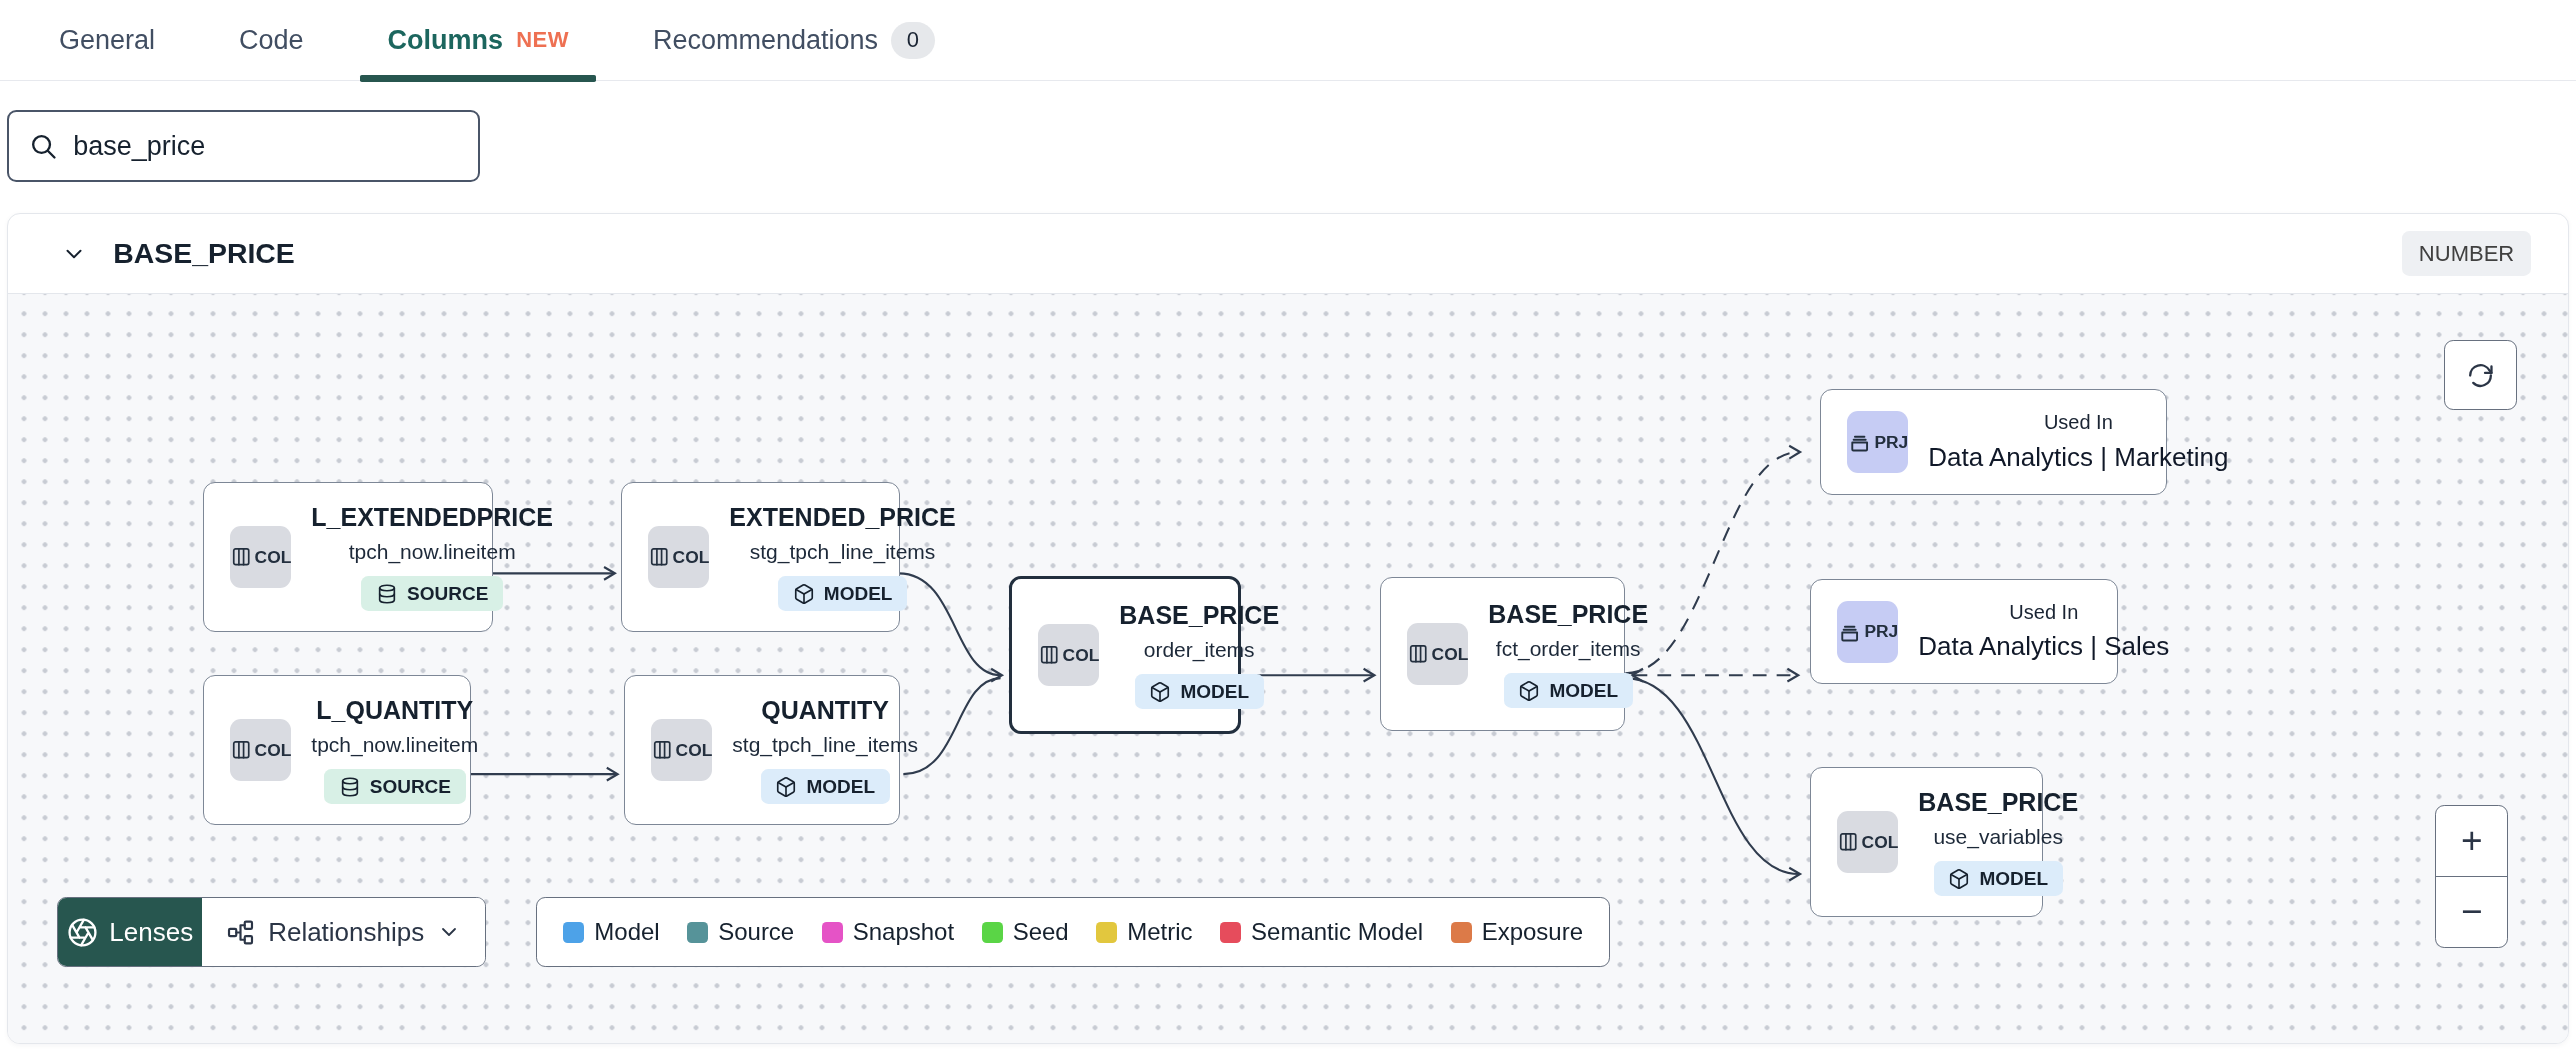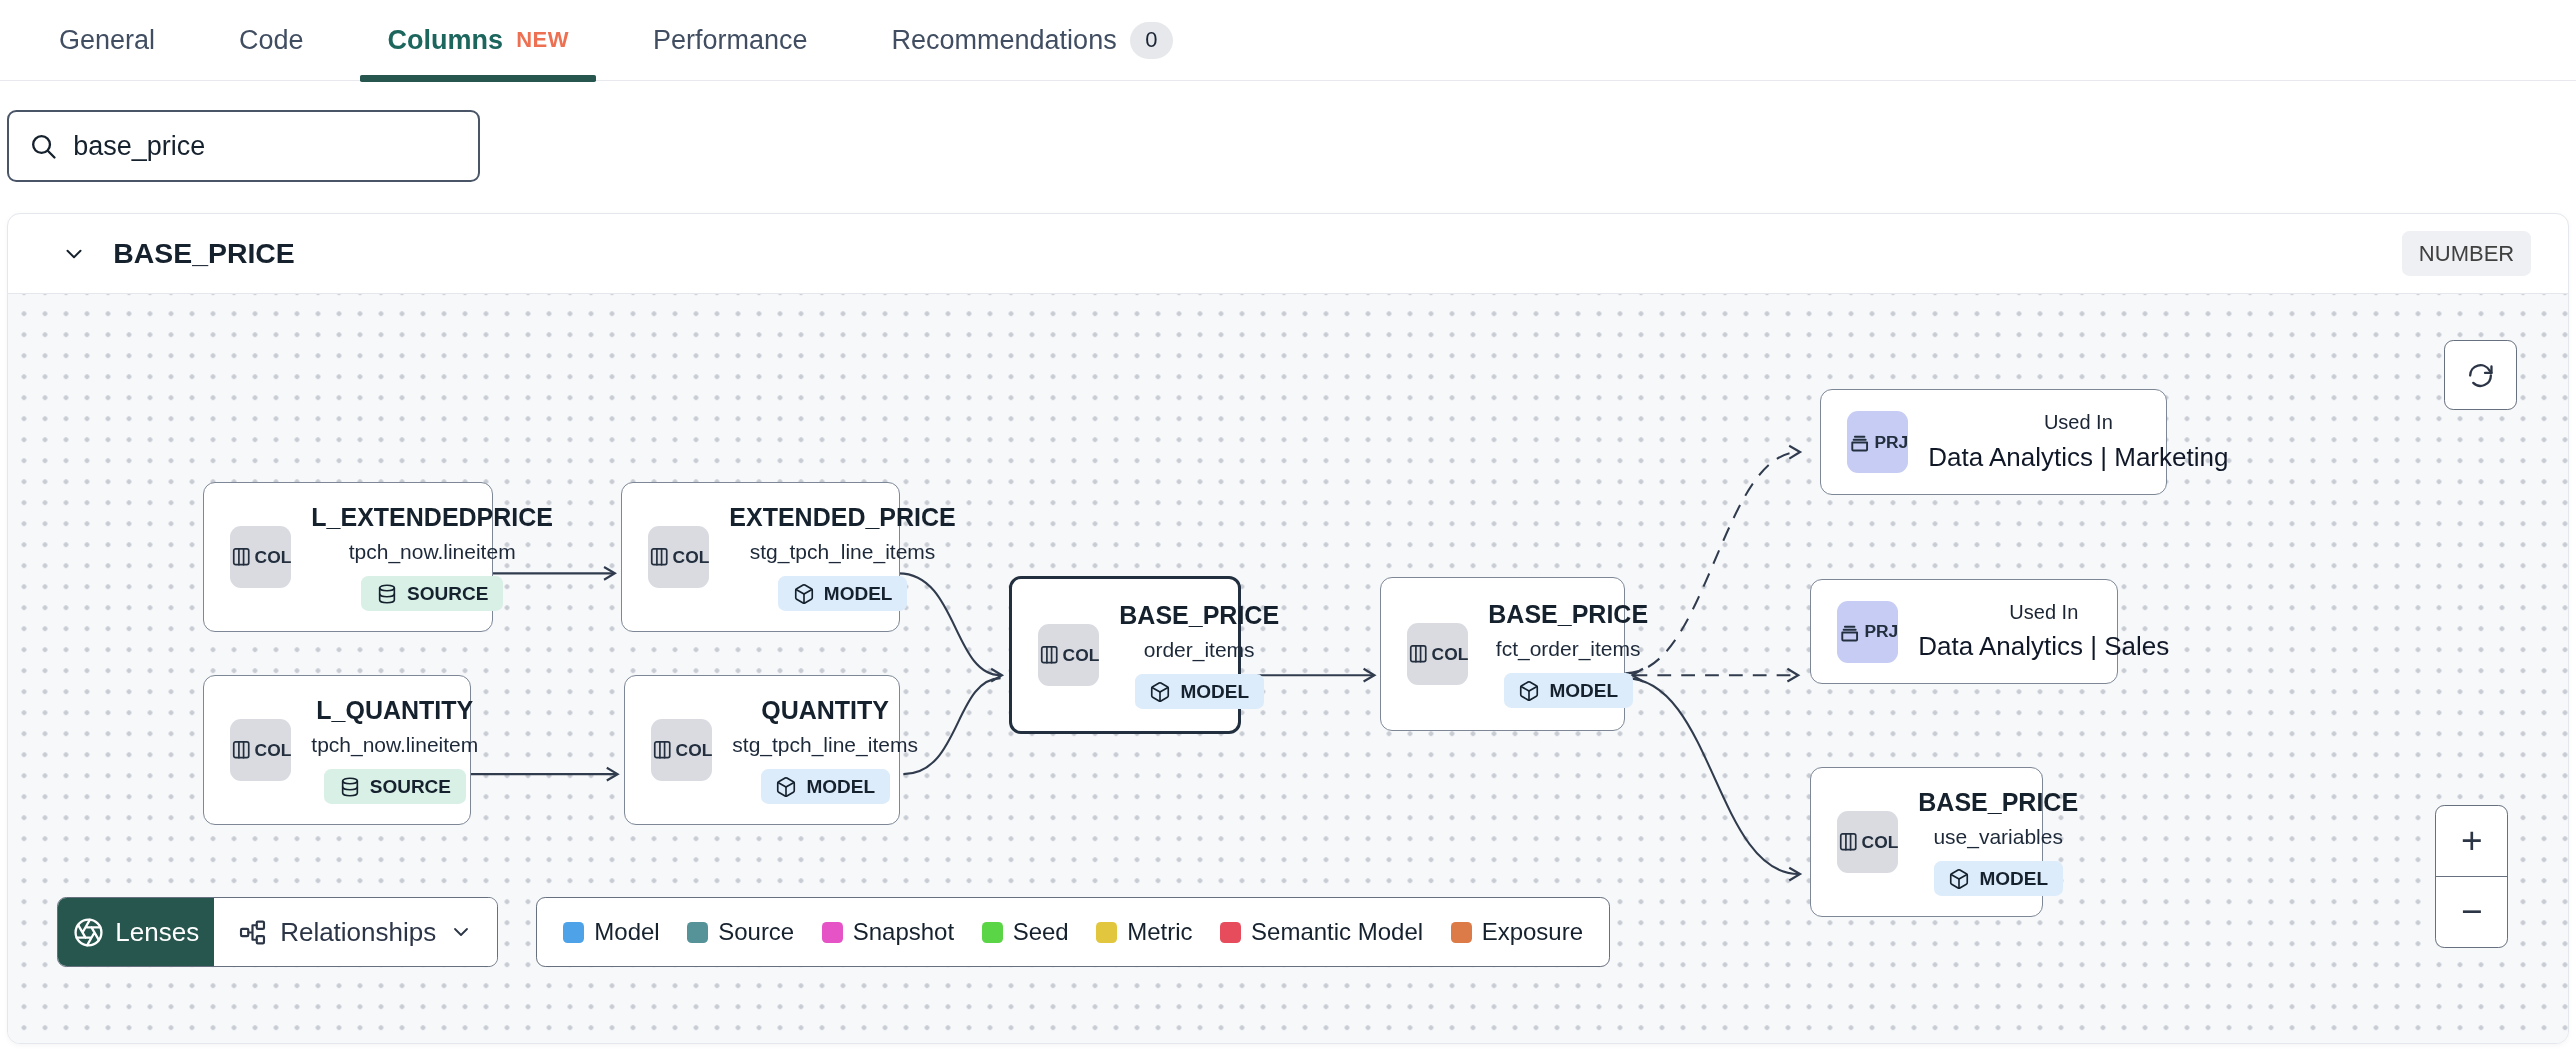--- a/index.html
+++ b/index.html
@@ -43,21 +43,21 @@
   .node-sub { font-size:21px; color:#1d2939; margin-top:8.3px; white-space:nowrap; }
   .pill { display:inline-flex; align-items:center; gap:9.2px; margin-top:12px; padding:6.4px 14.7px; border-radius:7.3px; font-size:19px; font-weight:700; color:#16212e; }
   .pill.SOURCE { background:#d8f0e6; }
   .pill.MODEL { background:#dcecfa; }
   .used-in { font-size:20px; color:#1a2433; }
   .used-in-name { font-size:26px; color:#101828; margin-top:7.3px; white-space:nowrap; }
 
   
   .btn { position:absolute; background:#fff; border:1.8px solid #67707f; border-radius:9.2px; display:flex; align-items:center; justify-content:center; gap:14.7px; font-size:26px; color:#2b3546; cursor:pointer; }
   .lens-group { position:absolute; left:49px; top:603px; height:70px; display:flex; border:1.8px solid #67707f; border-radius:9.2px; background:#fff; overflow:hidden; }
-  .lens-btn { background:#27564f; color:#fff; display:flex; align-items:center; gap:11px; padding:0 15px; font-size:26px; cursor:pointer; }
+  .lens-btn { background:#27564f; color:#fff; display:flex; align-items:center; gap:11px; padding:0 9px; font-size:26px; cursor:pointer; }
   .rel-btn { display:flex; align-items:center; gap:13px; padding:0 24px; font-size:26px; color:#2b3546; background:#fff; cursor:pointer;justify-content:space-between; }
   .legend { position:absolute; left:528px; top:603px; height:70px; border:1.8px solid #67707f; border-radius:9.2px; background:#fff; display:flex; align-items:center; padding:0 26px; gap:27.5px; }
   .legend-item { display:flex; align-items:center; gap:10px; font-size:24px; color:#16212e; }
   .legend-swatch { width:21px; height:21px; border-radius:4.6px; flex:none; }
   .zoomctl { position:absolute; left:2427px; top:511px; width:73px; height:143px; border:1.8px solid #67707f; border-radius:9.2px; background:#fff; display:flex; flex-direction:column; overflow:hidden; }
   .zoomctl .zbtn { flex:1; display:flex; align-items:center; justify-content:center; font-size:37px; color:#2b3546; cursor:pointer; }
   .zoomctl .zbtn:first-child { border-bottom:1.8px solid #67707f; }
 
   svg.icon { stroke:currentColor; fill:none; stroke-width:1.8; stroke-linecap:round; stroke-linejoin:round; }
 </style>
@@ -68,23 +68,20 @@
   <div class="tab">
       <span>General</span>
     </div>
   <div class="tab">
       <span>Code</span>
     </div>
   <div class="tab active">
     <span>Columns</span>
     <span class="tab-new">NEW</span>
   </div>
-  <div class="tab">
-      <span>Performance</span>
-    </div>
   <div class="tab">
     <span>Recommendations</span>
     <span class="tab-count">0</span>
   </div>
 </nav>
 
 <div class="search-row">
   <div class="search-box">
     <svg class="icon" width="31" height="31" viewBox="0 0 24 24">
         <circle cx="10.5" cy="10.5" r="6.5"></circle>

